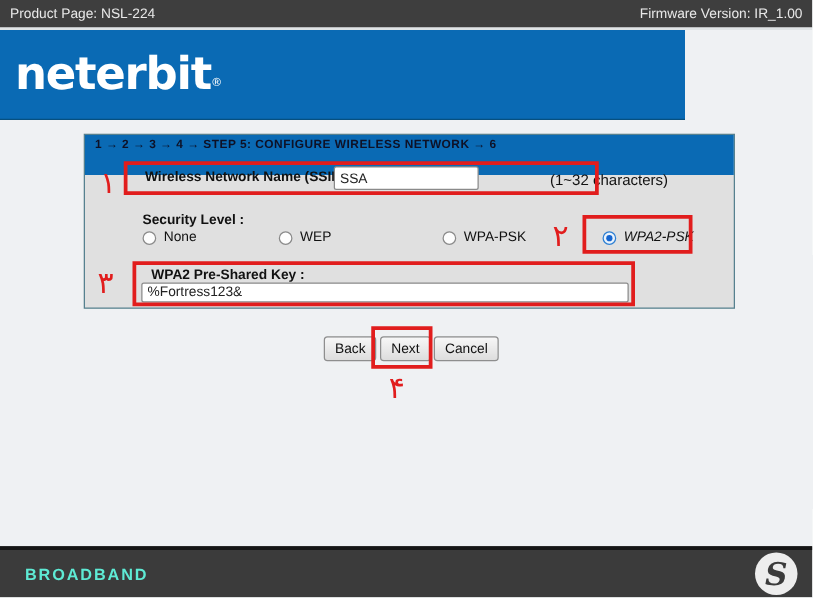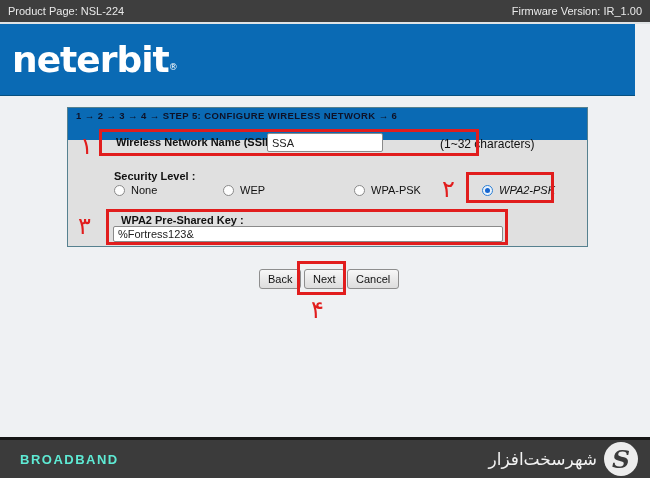--- a/index.html
+++ b/index.html
@@ -6,21 +6,21 @@
   body { font-family: "Liberation Sans", "DejaVu Sans", sans-serif; background: #fff; }
   .screen { position: relative; width: 650px; height: 478px; overflow: hidden; background: #eff1f3; }
 
   
   .topbar { position: absolute; left: 0; top: 0; width: 650px; height: 22px;
     background: #3e3e3e; color: #e9e9e9; font-size: 11px;
     display: flex; justify-content: space-between; align-items: center; padding: 0 8px; }
   .divider { position: absolute; left: 0; top: 22px; width: 650px; height: 2px; background: #dfe3e5; }
 
   
-  .header { position: absolute; left: 0; top: 24px; width: 635px; height: 72px;
+  .header { position: absolute; left: 0; top: 24px; width: 548px; height: 72px;
     background: #0a6ab4; border-bottom: 1px solid #07507f; display: flex; align-items: center; }
   .brand { color: #ffffff; font-weight: bold; font-size: 36px; letter-spacing: -1px;
     margin-left: 12px; font-family: "DejaVu Sans", sans-serif; }
   .brand sup { font-size: 9px; font-weight: normal; letter-spacing: 0; vertical-align: 2px; }
 
   
   .panel { position: absolute; left: 67px; top: 107px; width: 521px; height: 140px;
     border: 1px solid #56818f; background: #e0e0e0; }
   .step-bar { position: absolute; left: 0; top: 0; width: 100%; height: 32px;
     background: #0a6ab4; color: #0e1126; font-size: 9.5px; font-weight: bold;
@@ -122,18 +122,17 @@
   <button class="btn" style="left:259px; top:269px;">Back</button>
   <button class="btn" style="left:304px; top:269px;">Next</button>
   <button class="btn" style="left:347px; top:269px;">Cancel</button>
 
   <div class="anno-box" style="left:297px; top:261px; width:49px; height:34px;"></div>
   <span class="anno-num" style="left:311px; top:298px;">۴</span>
 
   <div class="footer">
     <span class="broadband">BROADBAND</span>
     <div class="footer-logo">
-      <span class="footer-logo-text">شهرسخت‌افزار</span>
       <span class="s-circle">S</span>
     </div>
   </div>
 
 </div>
 
 </body></html>

